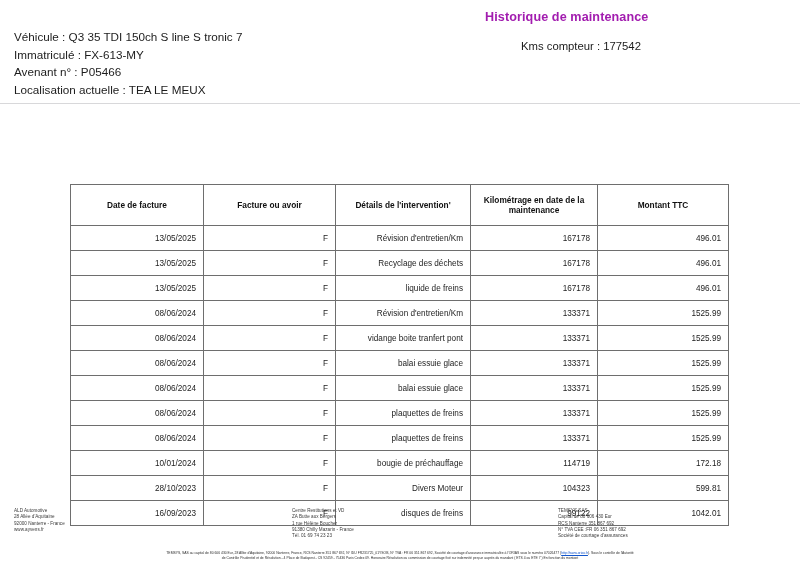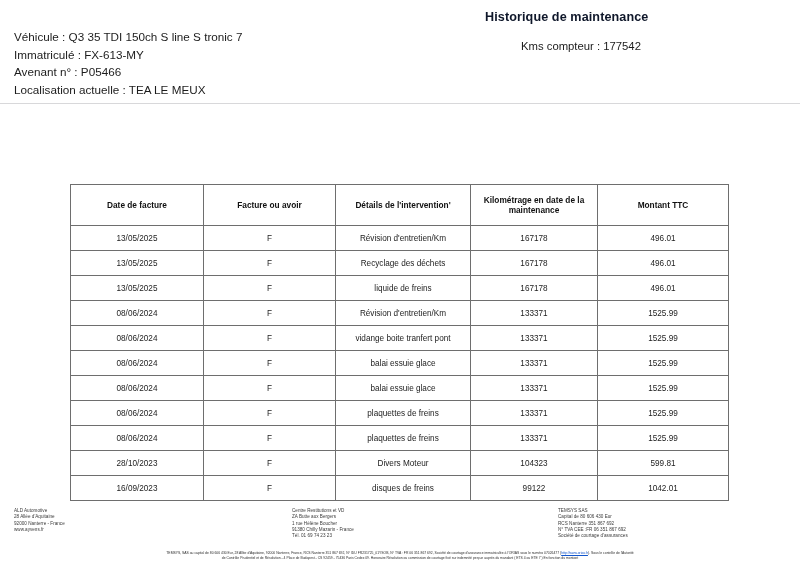--- a/index.html
+++ b/index.html
@@ -36,21 +36,21 @@
   }
   .veh-line {
     font-size: 11.7px;
     line-height: 17.5px;
     color: #1c1c1c;
     white-space: nowrap;
   }
   .doc-title {
     font-size: 12.6px;
     font-weight: bold;
-    color: #0f172a;
+    color: #a21caf;
     margin: 0 0 14px 0;
     letter-spacing: 0.1px;
   }
   .meta-line {
     font-size: 11.3px;
     line-height: 17.5px;
     color: #1c1c1c;
     white-space: nowrap;
     padding-left: 36px;
   }
@@ -86,21 +86,21 @@
     padding: 6px 4px;
     height: 28px;
     vertical-align: middle;
     line-height: 10.5px;
     background: #ffffff;
   }
   table.maint td {
     border: 1px solid #6e6e6e;
     font-size: 8.2px;
     color: #1c1c1c;
-    text-align: center;
+    text-align: right;
     padding: 0 7px;
     height: 24px;
     vertical-align: middle;
     background: #ffffff;
     overflow: hidden;
     white-space: nowrap;
   }
   col.c-date    { width: 133px; }
   col.c-fa      { width: 132px; }
   col.c-det     { width: 135px; }
@@ -243,20 +243,27 @@
         <td>plaquettes de freins</td>
         <td>133371</td>
         <td>1525.99</td>
       </tr>
       <tr>
         <td>08/06/2024</td>
         <td>F</td>
         <td>plaquettes de freins</td>
         <td>133371</td>
         <td>1525.99</td>
+      </tr>
+      <tr>
+        <td>10/01/2024</td>
+        <td>F</td>
+        <td>bougie de préchauffage</td>
+        <td>114719</td>
+        <td>172.18</td>
       </tr>
       <tr>
         <td>28/10/2023</td>
         <td>F</td>
         <td>Divers Moteur</td>
         <td>104323</td>
         <td>599.81</td>
       </tr>
       <tr>
         <td>16/09/2023</td>

